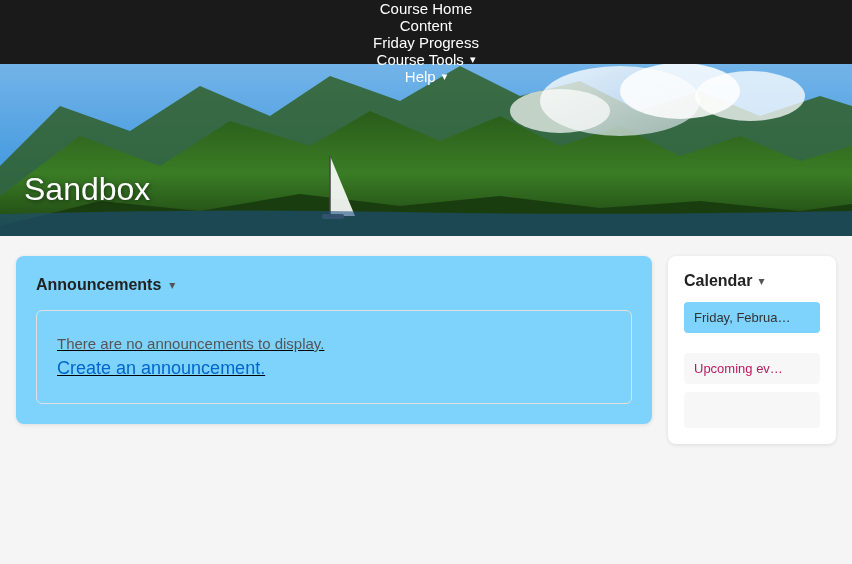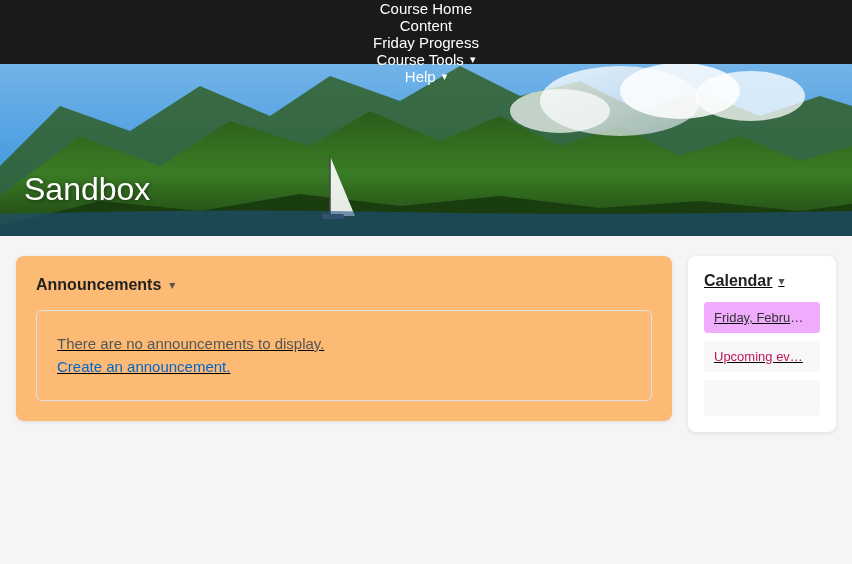--- a/index.html
+++ b/index.html
@@ -76,21 +76,21 @@
     }
 
     
     .left-panel {
       flex: 1;
       min-width: 0;
     }
 
     
     .card {
-      background: #fdba74;
+      background: #7dd3fc;
       border-radius: 8px;
       box-shadow: 0 1px 4px rgba(0,0,0,0.1);
       padding: 20px;
     }
     .card-header {
       display: flex;
       align-items: center;
       gap: 8px;
       margin-bottom: 16px;
     }
@@ -110,56 +110,55 @@
       padding: 24px 20px;
       text-decoration: underline;
     }
     .no-announcements {
       color: #555;
       font-size: 15px;
       margin-bottom: 6px;
     }
     .create-link {
       color: #0066cc;
-      font-size: 15px;
+      font-size: 18px;
       text-decoration: none;
       cursor: pointer;
     }
 
     
     .right-panel {
-      width: 148px;
+      width: 168px;
       flex-shrink: 0;
-      text-decoration: underline;
     }
     .calendar-card {
       background: #fff;
       border-radius: 8px;
       box-shadow: 0 1px 4px rgba(0,0,0,0.1);
       padding: 16px;
       overflow: hidden;
     }
     .calendar-header {
       display: flex;
       align-items: center;
       gap: 6px;
       margin-bottom: 12px;
     }
     .calendar-title {
       font-size: 16px;
       font-weight: 600;
       color: #222;
     }
     .date-row {
-      background: #f0abfc;
+      background: #7dd3fc;
       border-radius: 4px;
       padding: 8px 10px;
       font-size: 13px;
       color: #333;
-      margin-bottom: 8px;
+      margin-bottom: 20px;
       white-space: nowrap;
       overflow: hidden;
       text-overflow: ellipsis;
     }
     .upcoming-row {
       background: #f7f7f7;
       border-radius: 4px;
       padding: 8px 10px;
       font-size: 13px;
       color: #be185d;

